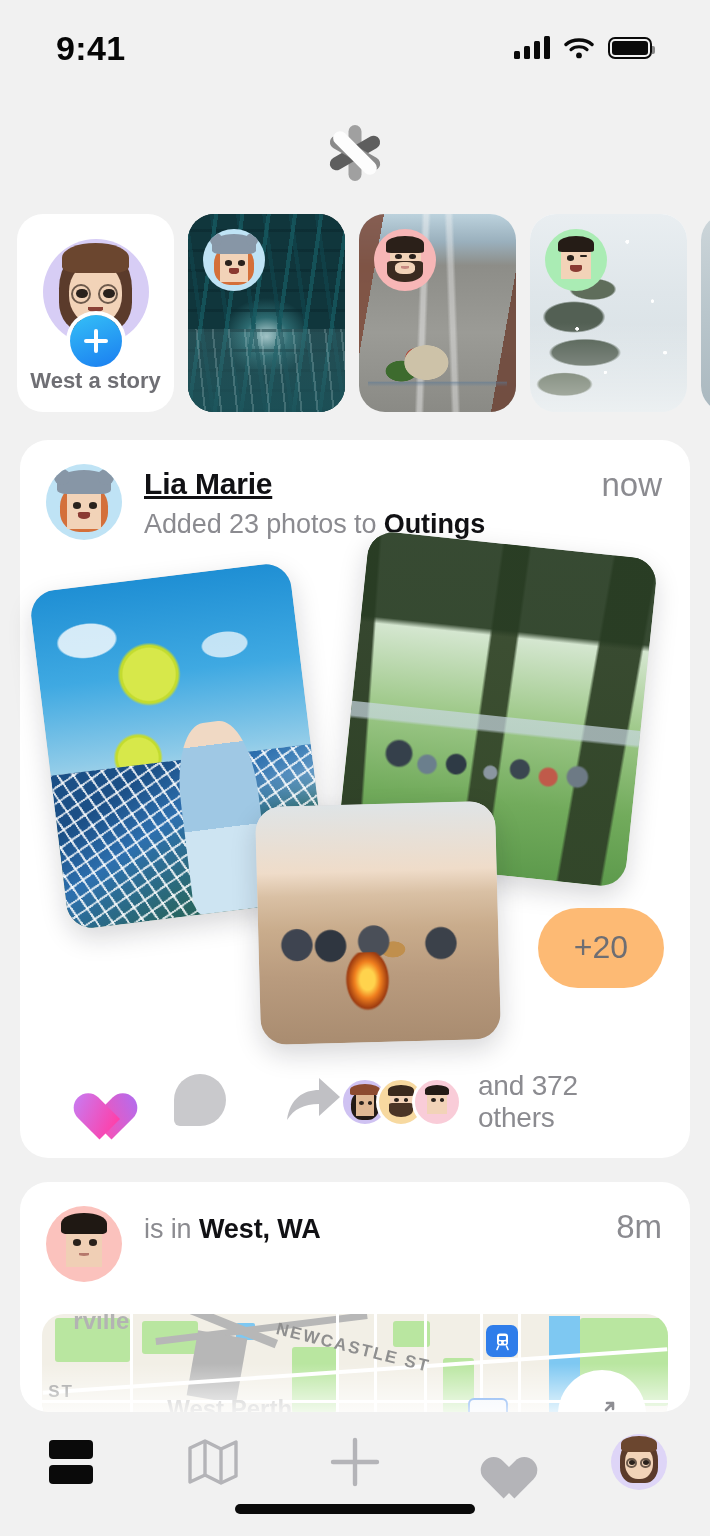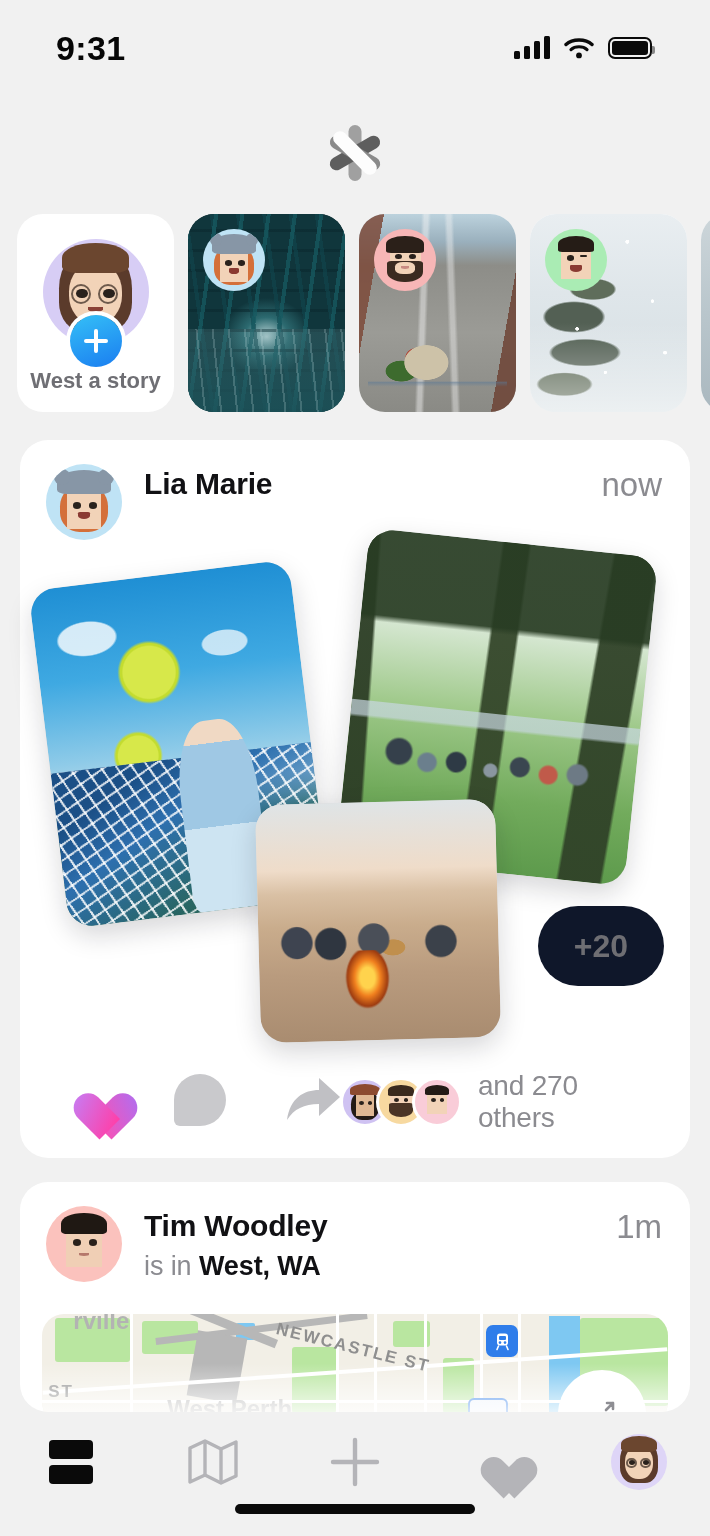--- a/index.html
+++ b/index.html
@@ -163,21 +163,21 @@
   .card{
     position:absolute; left:20px; width:670px; background:#fff; border-radius:28px;
   }
   .card1{ top:440px; height:718px; }
   .post-head{ display:flex; align-items:flex-start; padding:24px 28px 0 26px; position:relative; }
   .head-av{
     width:76px; height:76px; border-radius:50%; overflow:hidden; flex:0 0 auto;
     position:relative;
   }
   .head-txt{ margin-left:22px; padding-top:2px; }
-  .head-name{ font-size:30px; font-weight:700; color:#111114; line-height:1.22; letter-spacing:-0.2px; }
+  .head-name{ font-size:30px; font-weight:700; color:#111114; line-height:1.22; letter-spacing:-0.2px;text-decoration:underline; }
   .head-sub{ font-size:27px; color:#8b8b90; line-height:1.3; margin-top:4px; letter-spacing:-0.1px; }
   .head-sub b{ color:#111114; font-weight:700; }
   .head-time{
     position:absolute; right:28px; top:26px; font-size:33px; color:#8b8b90;
   }
 
   
   .collage{ position:relative; height:500px; margin-top:14px; }
   .poly{
     position:absolute; border-radius:26px; overflow:hidden;
@@ -257,23 +257,23 @@
       radial-gradient(ellipse 7% 13% at 56% 48%, #c08f4d 0 70%, transparent 75%);
   }
   .beach-bg:after{
     content:""; position:absolute; left:34%; top:62%; width:22%; height:26%;
     background:radial-gradient(ellipse 50% 60% at 50% 45%, #ffd34d 0 28%, #f07f1e 50%, #9e3c10 78%, transparent 85%);
     filter:blur(.6px);
   }
 
   .more-pill{
     position:absolute; right:26px; top:352px; width:126px; height:80px;
-    background:#0f172a; border-radius:40px;
+    background:#fdba74; border-radius:40px;
     display:flex; align-items:center; justify-content:center;
-    font-size:32px; font-weight:700; color:#6e6e73;
+    font-size:32px; font-weight:400; color:#6e6e73;
   }
 
   
   .actions{
     position:absolute; left:0; right:0; bottom:0; height:112px;
     display:flex; align-items:center; padding:0 30px 0 44px;
   }
   .act{ width:56px; height:56px; position:relative; flex:0 0 auto; }
   .act + .act{ margin-left:54px; }
   .heart-ico{
@@ -373,21 +373,21 @@
   .f-hair{ position:absolute; }
   .f-skin{ position:absolute; background:#f2d3b8; }
   .f-eye{ position:absolute; width:11%; height:9%; border-radius:50%; background:#29211c; }
   .f-mouth{ position:absolute; background:#8a4136; border-radius:0 0 60% 60%; }
   .f-glasses{ position:absolute; border:2.5px solid #6d5a4c; border-radius:50%; }
 </style>
 </head>
 <body>
 
 <div class="statusbar">
-  <div class="sb-time">9:31</div>
+  <div class="sb-time">9:41</div>
   <div class="sb-right">
     <div class="sig">
         <i></i>
         <i></i>
         <i></i>
         <i></i>
       </div>
     <svg width="30" height="22" viewBox="0 0 30 22">
       <path d="M2 7.5 C8.5 1.5, 21.5 1.5, 28 7.5" stroke="#0a0a0a" stroke-width="3.4" fill="none" stroke-linecap="round"></path>
       <path d="M7 12.6 C11 8.8, 19 8.8, 23 12.6" stroke="#0a0a0a" stroke-width="3.2" fill="none" stroke-linecap="round"></path>
@@ -486,20 +486,21 @@
         <div class="f-hair" style="left:14%;top:8%;width:72%;height:32%;background:#8796a6;border-radius:50% 50% 18% 18%;"></div>
         <div class="f-hair" style="left:11%;top:7%;width:20%;height:20%;background:#8796a6;border-radius:50%;"></div>
         <div class="f-hair" style="left:69%;top:7%;width:20%;height:20%;background:#8796a6;border-radius:50%;"></div>
         <div class="f-eye" style="left:35%;top:50%;"></div>
         <div class="f-eye" style="left:56%;top:50%;"></div>
         <div class="f-mouth" style="left:42%;top:63%;width:16%;height:9%;background:#8a3a32;border-radius:20% 20% 55% 55%;"></div>
       </div>
     </div>
     <div class="head-txt">
       <div class="head-name">Lia Marie</div>
+      <div class="head-sub"><span>Added 23 photos to </span><b>Outings</b></div>
     </div>
     <div class="head-time">now</div>
   </div>
 
   <div class="collage">
     <div class="poly p-tennis">
       <div class="tennis-bg"></div>
       <div class="tennis-fig"></div>
     </div>
     <div class="poly p-park">
@@ -545,41 +546,40 @@
         </div>
         <div class="mini-av" style="background:#f9ccd8;">
           <div class="face">
             <div class="f-skin" style="left:27%;top:26%;width:46%;height:52%;"></div>
             <div class="f-hair" style="left:22%;top:11%;width:56%;height:24%;background:#241b16;border-radius:50% 50% 12% 12%;"></div>
             <div class="f-eye" style="left:36%;top:42%;"></div>
             <div class="f-eye" style="left:56%;top:42%;"></div>
           </div>
         </div>
       </div>
-      <div class="likes-txt">and 270 others</div>
+      <div class="likes-txt">and 372 others</div>
     </div>
   </div>
 </div>
 
 <div class="card card2">
   <div class="post-head">
     <div class="head-av" style="background:#fbc2bd;">
       <div class="face">
         <div class="f-skin" style="left:26%;top:26%;width:48%;height:54%;background:#f0cfb5;"></div>
         <div class="f-hair" style="left:20%;top:9%;width:60%;height:28%;background:#1f1813;border-radius:50% 50% 14% 14%;"></div>
         <div class="f-eye" style="left:35%;top:44%;"></div>
         <div class="f-eye" style="left:56%;top:44%;"></div>
         <div class="f-mouth" style="left:43%;top:62%;width:14%;height:4%;background:#b5786c;"></div>
       </div>
     </div>
     <div class="head-txt">
-      <div class="head-name">Tim Woodley</div>
       <div class="head-sub"><span>is in </span><b>West, WA</b></div>
     </div>
-    <div class="head-time">1m</div>
+    <div class="head-time">8m</div>
   </div>
 
   <div class="map">
     <div class="map-art">
       <div class="map-green" style="left:2%;top:4%;width:12%;height:40%;border-radius:3px;"></div>
       <div class="map-green" style="left:16%;top:6%;width:9%;height:30%;border-radius:3px;"></div>
       <div class="map-green" style="left:40%;top:30%;width:7%;height:60%;border-radius:3px;"></div>
       <div class="map-green" style="left:56%;top:6%;width:6%;height:24%;border-radius:3px;"></div>
       <div class="map-green" style="left:64%;top:40%;width:5%;height:50%;border-radius:3px;"></div>
       <div class="map-green" style="left:86%;top:4%;width:14%;height:80%;border-radius:3px;"></div>

